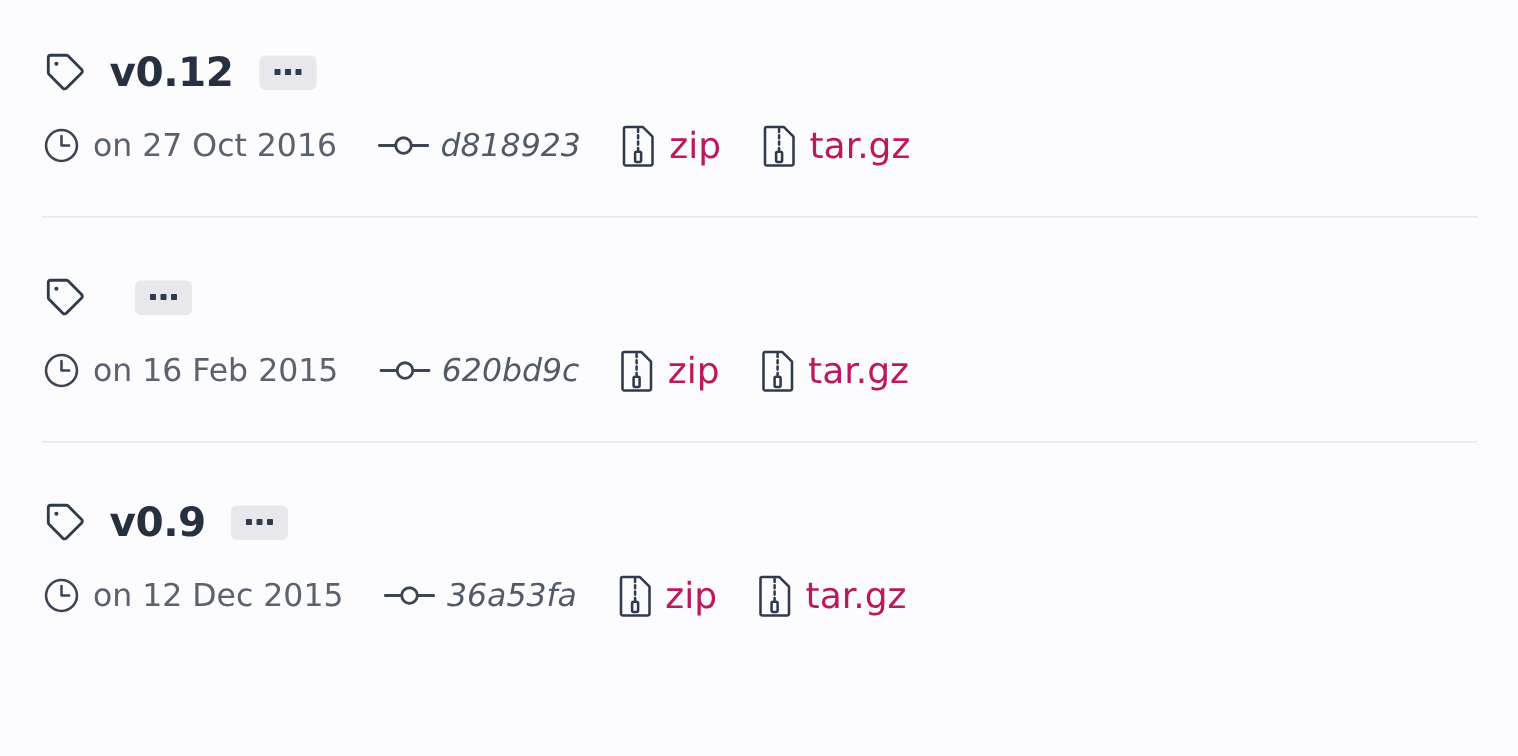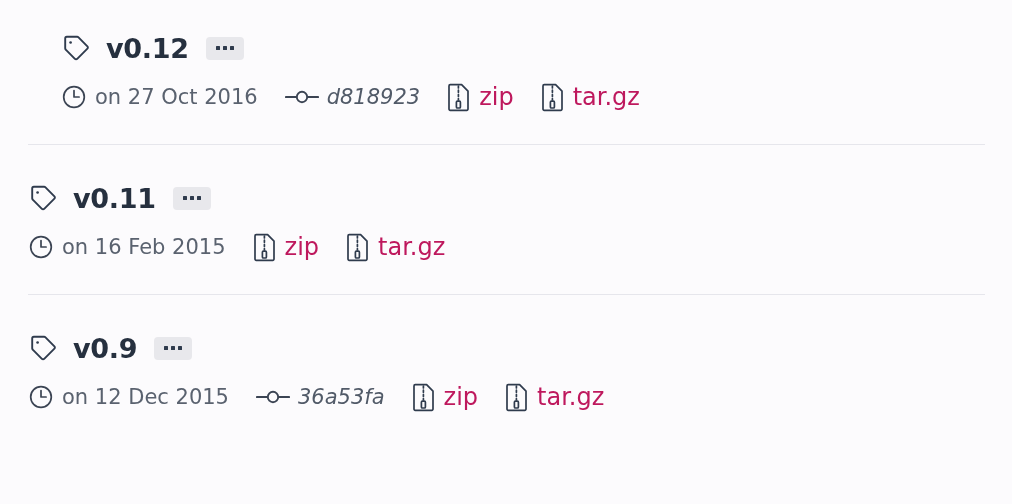--- a/index.html
+++ b/index.html
@@ -18,21 +18,21 @@
   #releases {
     padding: 0;
     margin: 0;
   }
 
   .release-row {
     position: relative;
     padding: 0 0 0 28px;
     box-sizing: border-box;
   }
-  .release-row.r0 { padding-top: 31px; margin-left: 33px; }
+  .release-row.r0 { padding-top: 31px; }
   .release-row.r1 { padding-top: 36px; }
   .release-row.r2 { padding-top: 36px; }
 
   
   .tag-line {
     display: flex;
     align-items: center;
     height: 34px;
   }
   .tag-icon {
@@ -202,40 +202,49 @@
 <div class="divider"></div>
   <div class="release-row r1">
 
     <div class="tag-line">
       <span class="tag-icon">
         <svg viewBox="0 0 30 30" width="30" height="30" fill="none" stroke="#2f3b4d" stroke-width="1.9" stroke-linecap="round" stroke-linejoin="round">
           <path d="M4.2 5.4 A1.6 1.6 0 0 1 5.8 3.8 L16.1 3.8 A2 2 0 0 1 17.5 4.4 L26.4 13.3 A1.6 1.6 0 0 1 26.4 15.6 L16.2 25.8 A1.6 1.6 0 0 1 13.9 25.8 L5.0 16.9 A2 2 0 0 1 4.2 15.4 Z"></path>
           <circle cx="9.6" cy="9.5" r="1.35" fill="#2f3b4d" stroke="none"></circle>
         </svg>
       </span>
-      <span class="version">v0.11</span>
       <button class="ellipsis-btn">
         <i></i>
         <i></i>
         <i></i>
       </button>
     </div>
 
     <div class="meta-line">
 
       <span class="meta-item">
         <span class="clock-icon">
           <svg viewBox="0 0 26 26" width="26" height="26" fill="none" stroke="#3b4453" stroke-width="1.7" stroke-linecap="round" stroke-linejoin="round">
             <circle cx="13" cy="13" r="10.3"></circle>
             <path d="M13 6.6 L13 13 L18.1 13"></path>
           </svg>
         </span>
         <span class="date-text">on 16 Feb 2015</span>
       </span>
 
+      <span class="meta-item commit-item">
+        <span class="commit-icon">
+          <svg viewBox="0 0 34 20" width="34" height="20" fill="none" stroke="#3b4453" stroke-width="1.9" stroke-linecap="round">
+            <circle cx="17" cy="10" r="5.2"></circle>
+            <path d="M0.9 10 L11.3 10"></path>
+            <path d="M22.7 10 L33.1 10"></path>
+          </svg>
+        </span>
+        <span class="hash-text">620bd9c</span>
+      </span>
 
       <span class="meta-item dl-item">
         <span class="zip-icon">
           <svg viewBox="0 0 23 29" width="23" height="29" fill="none" stroke="#2f3b4d" stroke-width="1.7" stroke-linecap="round" stroke-linejoin="round">
             <path d="M2.0 2.9 A1.2 1.2 0 0 1 3.2 1.7 L14.6 1.7 L21.0 8.1 L21.0 26.1 A1.2 1.2 0 0 1 19.8 27.3 L3.2 27.3 A1.2 1.2 0 0 1 2.0 26.1 Z"></path>
             <path d="M11.4 3.0 L11.4 5.0 M11.4 7.2 L11.4 9.2 M11.4 11.4 L11.4 13.4 M11.4 15.6 L11.4 17.0"></path>
             <path d="M9.4 19.2 A1.0 1.0 0 0 1 10.4 18.2 L12.4 18.2 A1.0 1.0 0 0 1 13.4 19.2 L13.4 24.0 A1.0 1.0 0 0 1 12.4 25.0 L10.4 25.0 A1.0 1.0 0 0 1 9.4 24.0 Z"></path>
           </svg>
         </span>
         <span class="dl-text">zip</span>

